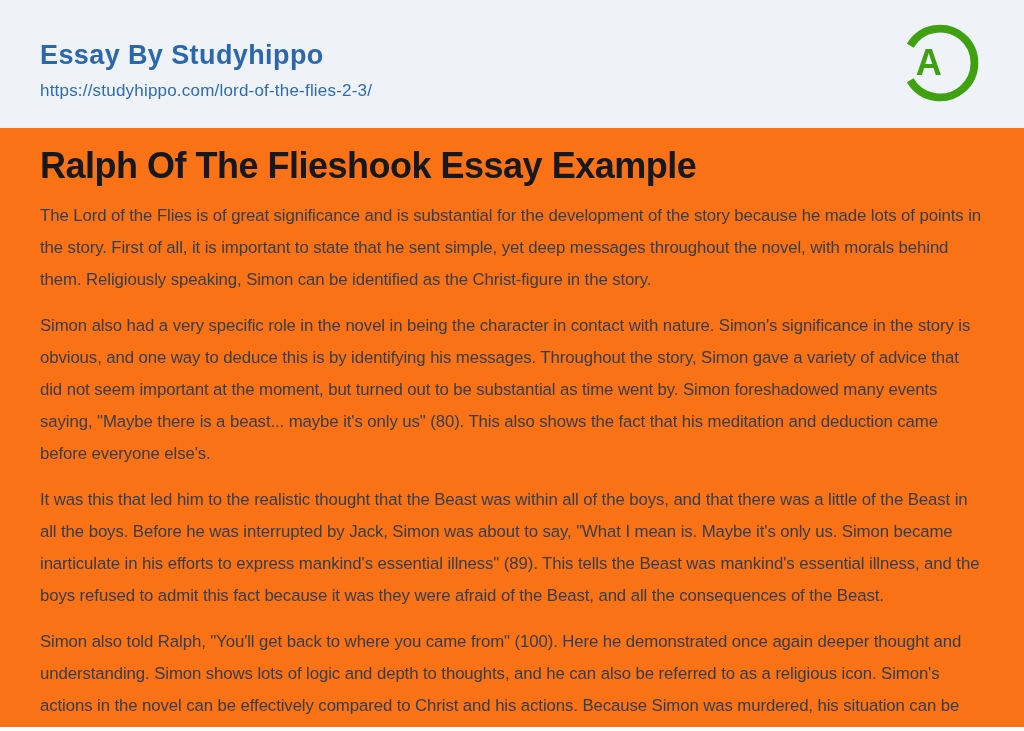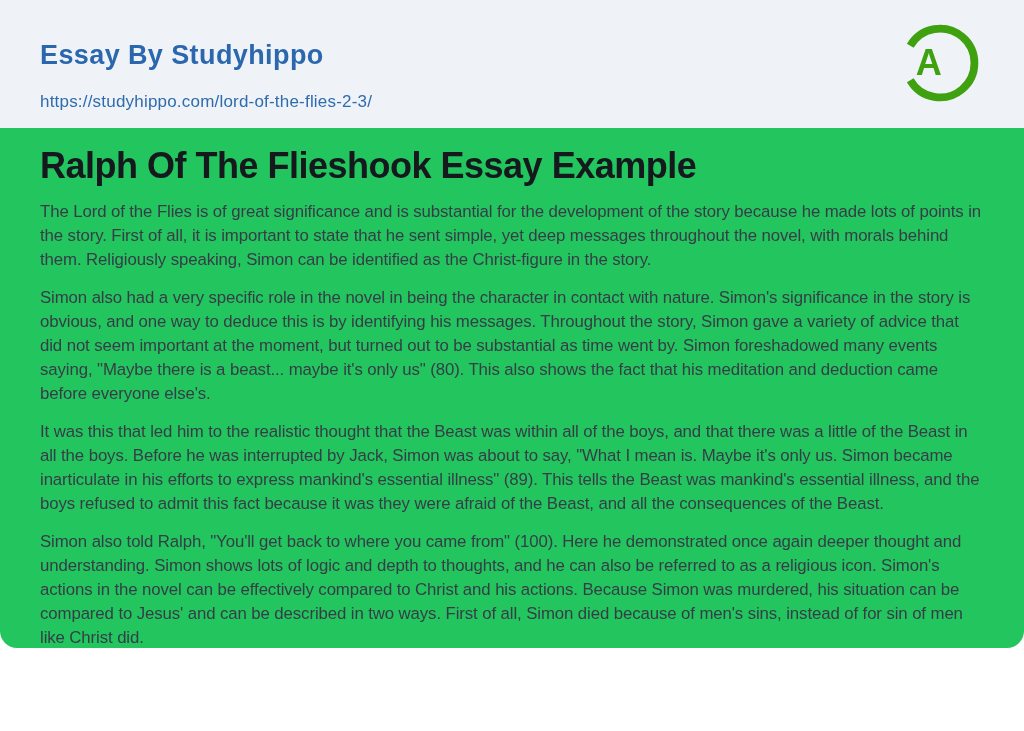--- a/index.html
+++ b/index.html
@@ -4,42 +4,41 @@
 <style>
   * { margin: 0; padding: 0; box-sizing: border-box; }
   html, body { width: 1024px; height: 731px; }
   body {
     font-family: "Liberation Sans", sans-serif;
     background: #ffffff;
     overflow: hidden;
   }
   .page {
     width: 1024px;
-    height: 648px;
-    background: #22c55e;
+    height: 727px;
+    background: #f97316;
     position: relative;
-    border-radius: 17px;
   }
   
   .header {
     position: relative;
     height: 128px;
     background: #eff3f8;
     padding: 41px 40px 0 40px;
   }
   .site-title {
     font-size: 27px;
     font-weight: bold;
     color: #2b67ae;
     letter-spacing: 0.4px;
     line-height: 1.1;
   }
   .site-url {
     display: inline-block;
-    margin-top: 21px;
+    margin-top: 10px;
     font-size: 17px;
     color: #2e6cae;
     text-decoration: none;
     letter-spacing: 0.2px;
   }
   .logo {
     position: absolute;
     top: 20px;
     right: 41px;
     width: 86px;
@@ -57,21 +56,21 @@
   .essay-title {
     font-size: 36px;
     font-weight: bold;
     color: #15181d;
     letter-spacing: -0.5px;
     line-height: 1.05;
     margin-bottom: 15px;
   }
   .essay-paragraph {
     font-size: 16.8px;
-    line-height: 24px;
+    line-height: 32px;
     color: #373d47;
     letter-spacing: -0.1px;
     margin-top: 14px;
   }
   .essay-paragraph:first-of-type { margin-top: 0; }
 </style>
 </head>
 <body>
 
 <div class="page">

